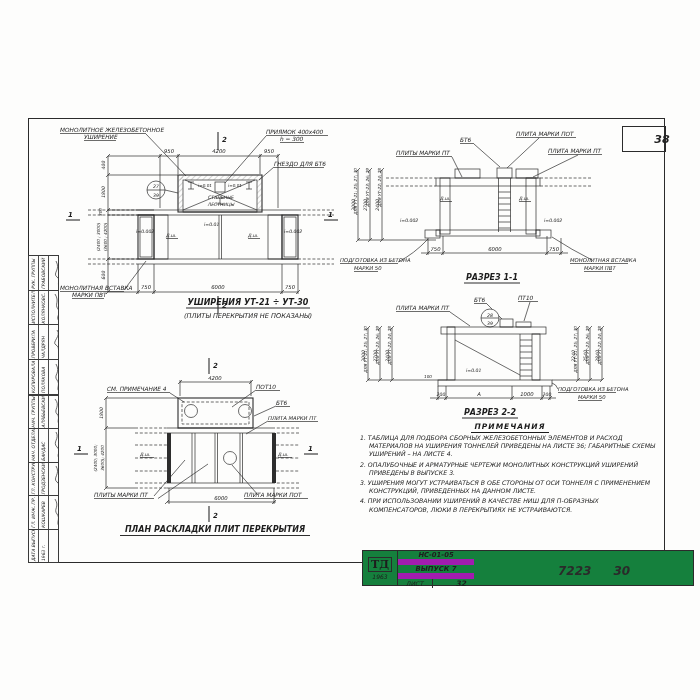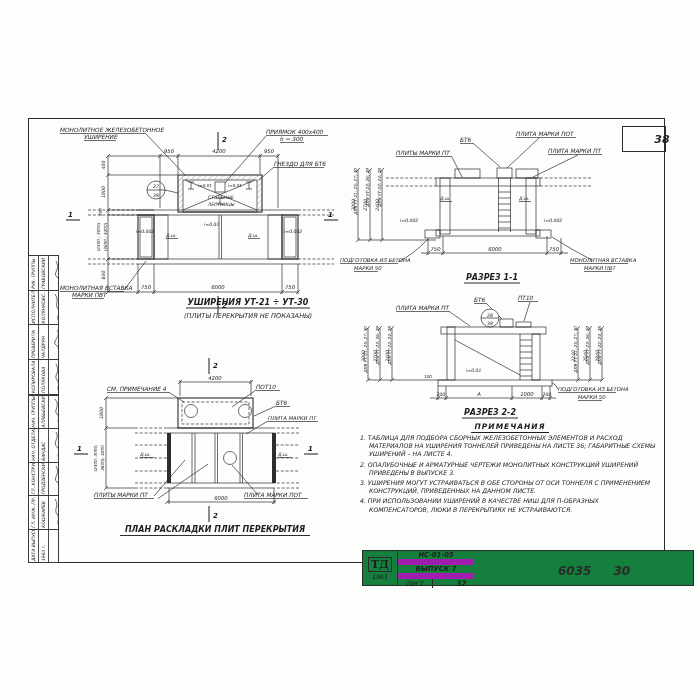--- a/index.html
+++ b/index.html
@@ -333,21 +333,21 @@
     <div class="tb-r">НС-01-05</div>
     <div class="tb-r">ВЫПУСК 7</div>
     <div class="tb-r3">
       <div class="lab">ЛИСТ</div>
       <div class="num">32</div>
     </div>
   </div>
 </div>
 
 <div class="hand">
-  <span>6035</span>
+  <span>7223</span>
   <span>30</span>
 </div>
 
 <div class="stampg sg1">
   <div class="cell">
     <div class="role">РУК. ГРУППЫ</div>
     <div class="name">ГРАБОВСКИЙ</div>
     <div class="sig"><svg width="33" height="11" viewBox="0 0 33 11">
           <path class="ln" d="M2 8C6 2 9 9 13 4S20 8 29 3"></path>
         </svg></div>

